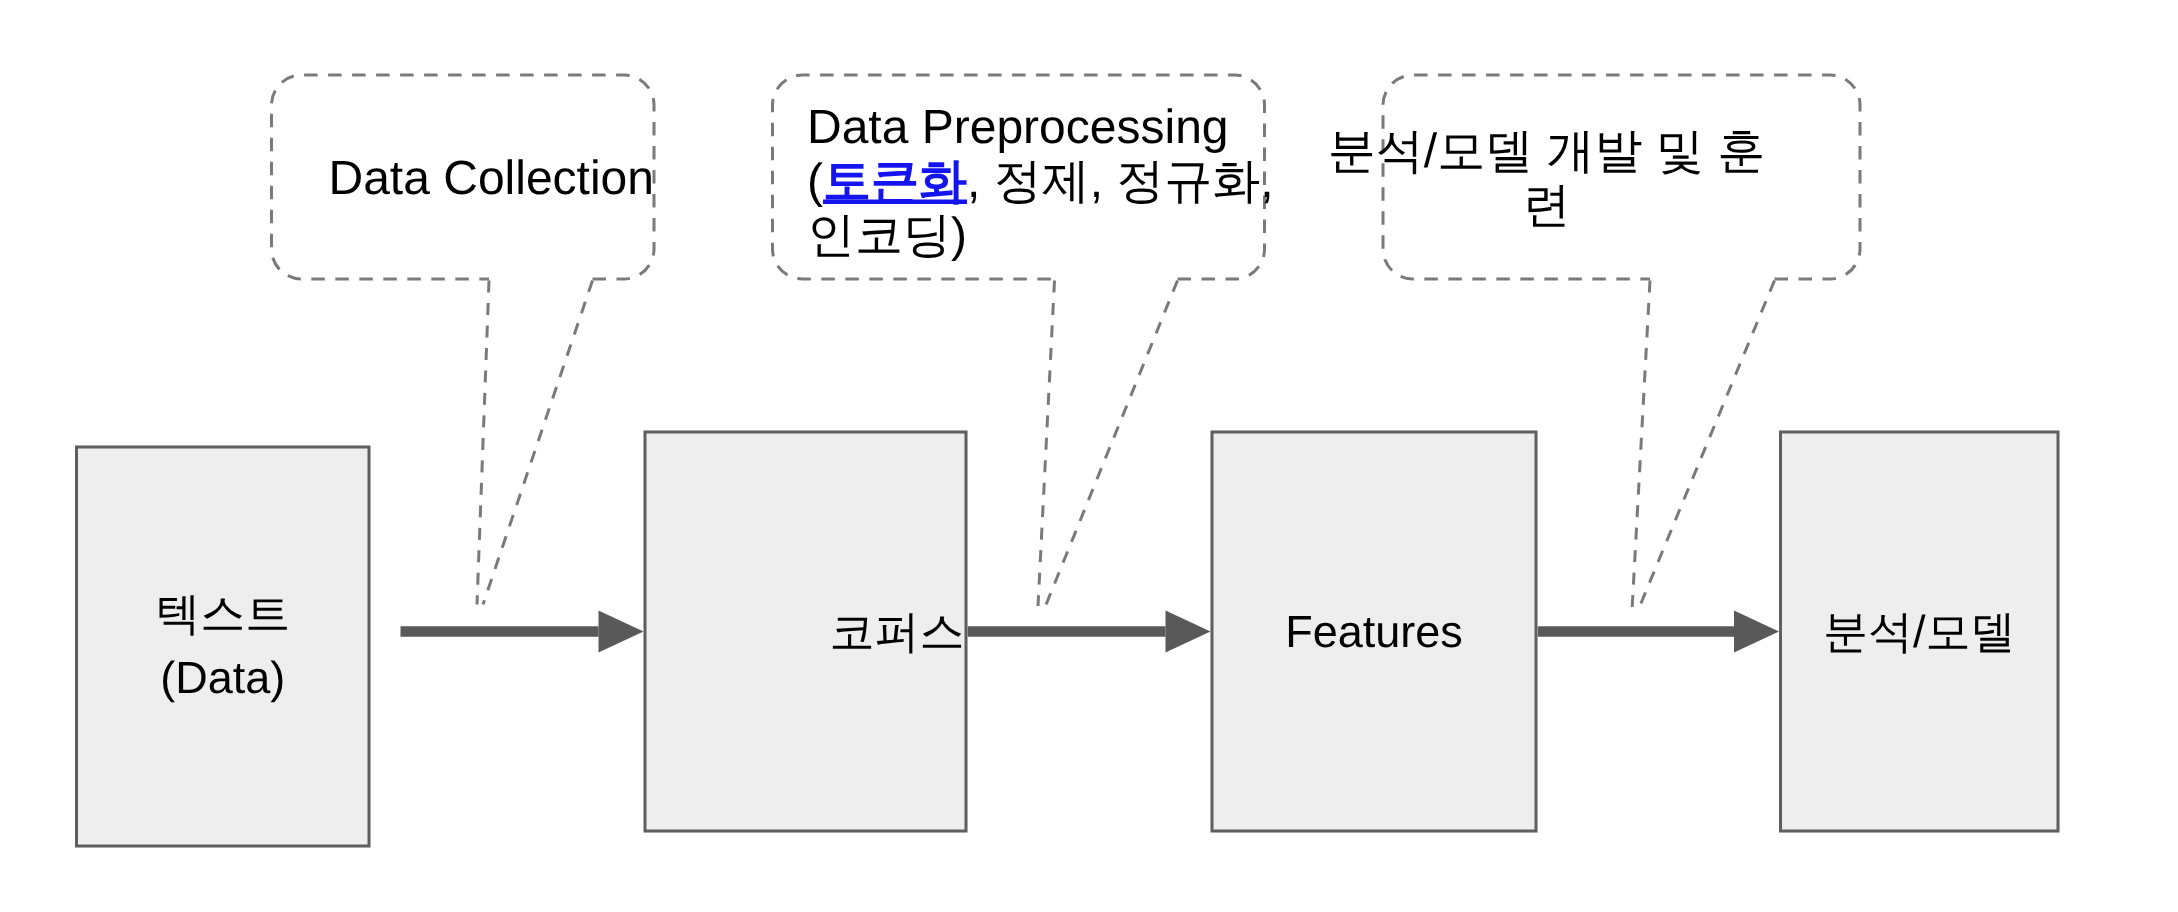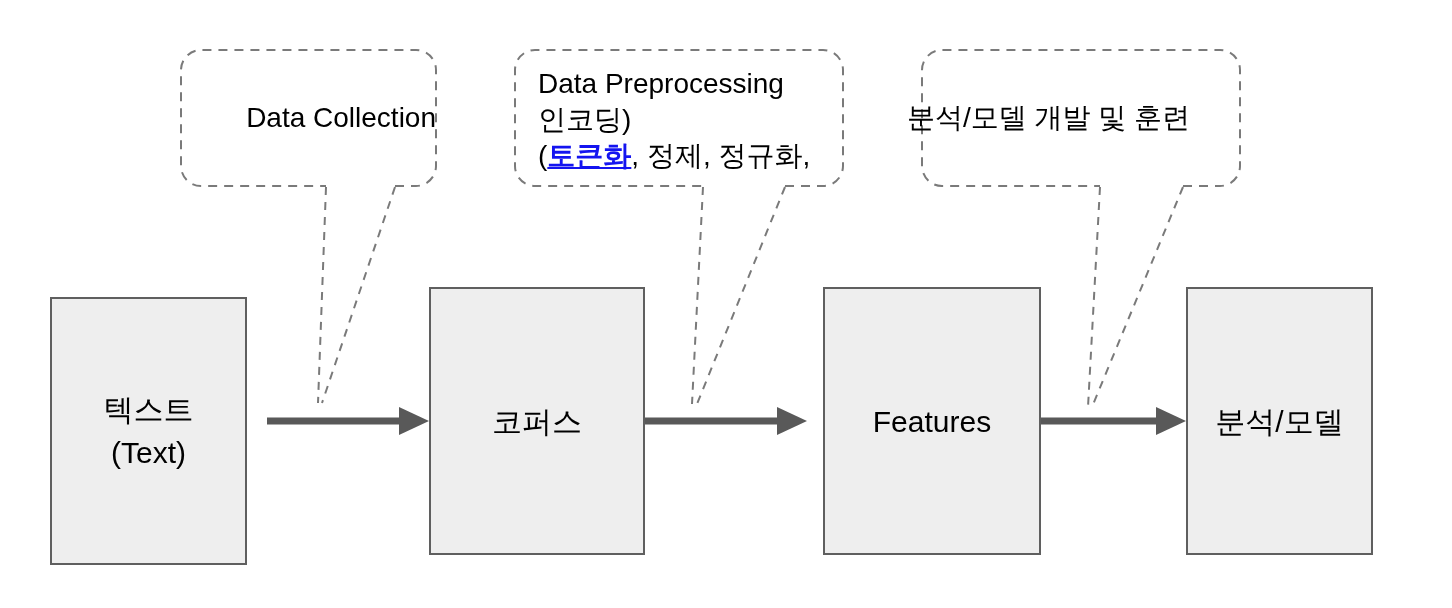--- a/index.html
+++ b/index.html
@@ -51,21 +51,21 @@
     background:var(--node-fill);
     border:2px solid var(--node-border);
     display:flex;flex-direction:column;
     align-items:center;justify-content:center;
     text-align:center;
     font-size:30px;line-height:43px;
   }
   .node-line{display:block;white-space:nowrap;}
   .callout-text{
     position:absolute;
-    font-size:28px;
+    font-size:32px;
     line-height:36px;
   }
   .callout-center{
     display:flex;align-items:center;justify-content:flex-end;
     text-align:center;
   }
   .callout-line{display:block;white-space:nowrap;}
   .link{
     color:var(--link);
     font-weight:bold;
@@ -98,39 +98,39 @@
 
     <path class="bubble-outline" d="M785,186 H823 A20,20 0 0 0 843,166 V70 A20,20 0 0 0 823,50 H535 A20,20 0 0 0 515,70 V166 A20,20 0 0 0 535,186 H703"></path>
     <path class="tail-line" d="M703,187 L692,404 M785,187 L697,404"></path>
 
     <path class="bubble-outline" d="M1183,186 H1220 A20,20 0 0 0 1240,166 V70 A20,20 0 0 0 1220,50 H942 A20,20 0 0 0 922,70 V166 A20,20 0 0 0 942,186 H1100"></path>
     <path class="tail-line" d="M1100,187 L1088,407 M1183,187 L1092,407"></path>
   </svg>
 
   <div class="node" style="left:50px;width:197px;margin-top:10px;">
     <span class="node-line">텍스트</span>
-    <span class="node-line">(Text)</span>
+    <span class="node-line">(Data)</span>
   </div>
-  <div class="node" style="left:429px;width:216px;">
+  <div class="node" style="left:429px;width:216px;align-items:flex-end;">
     <span class="node-line">코퍼스</span>
   </div>
-  <div class="node" style="left:807px;width:218px;margin-left:16px;">
+  <div class="node" style="left:807px;width:218px;">
     <span class="node-line">Features</span>
   </div>
   <div class="node" style="left:1186px;width:187px;">
     <span class="node-line">분석/모델</span>
   </div>
 
   <div class="callout-text callout-center" style="left:181px;top:50px;width:255px;height:136px;">
     <span>Data Collection</span>
   </div>
 
   <div class="callout-text" style="left:538px;top:66px;width:300px;">
     <span class="callout-line">Data Preprocessing</span>
+    <span class="callout-line"><span>(</span><a class="link">토큰화</a><span>, 정제, 정규화,</span></span>
     <span class="callout-line">인코딩)</span>
-    <span class="callout-line"><span>(</span><a class="link">토큰화</a><span>, 정제, 정규화,</span></span>
   </div>
 
   <div class="callout-text callout-center" style="left:872px;top:50px;width:318px;height:136px;">
     <span>분석/모델 개발 및 훈련</span>
   </div>
 
 </div>
 
 </body></html>

